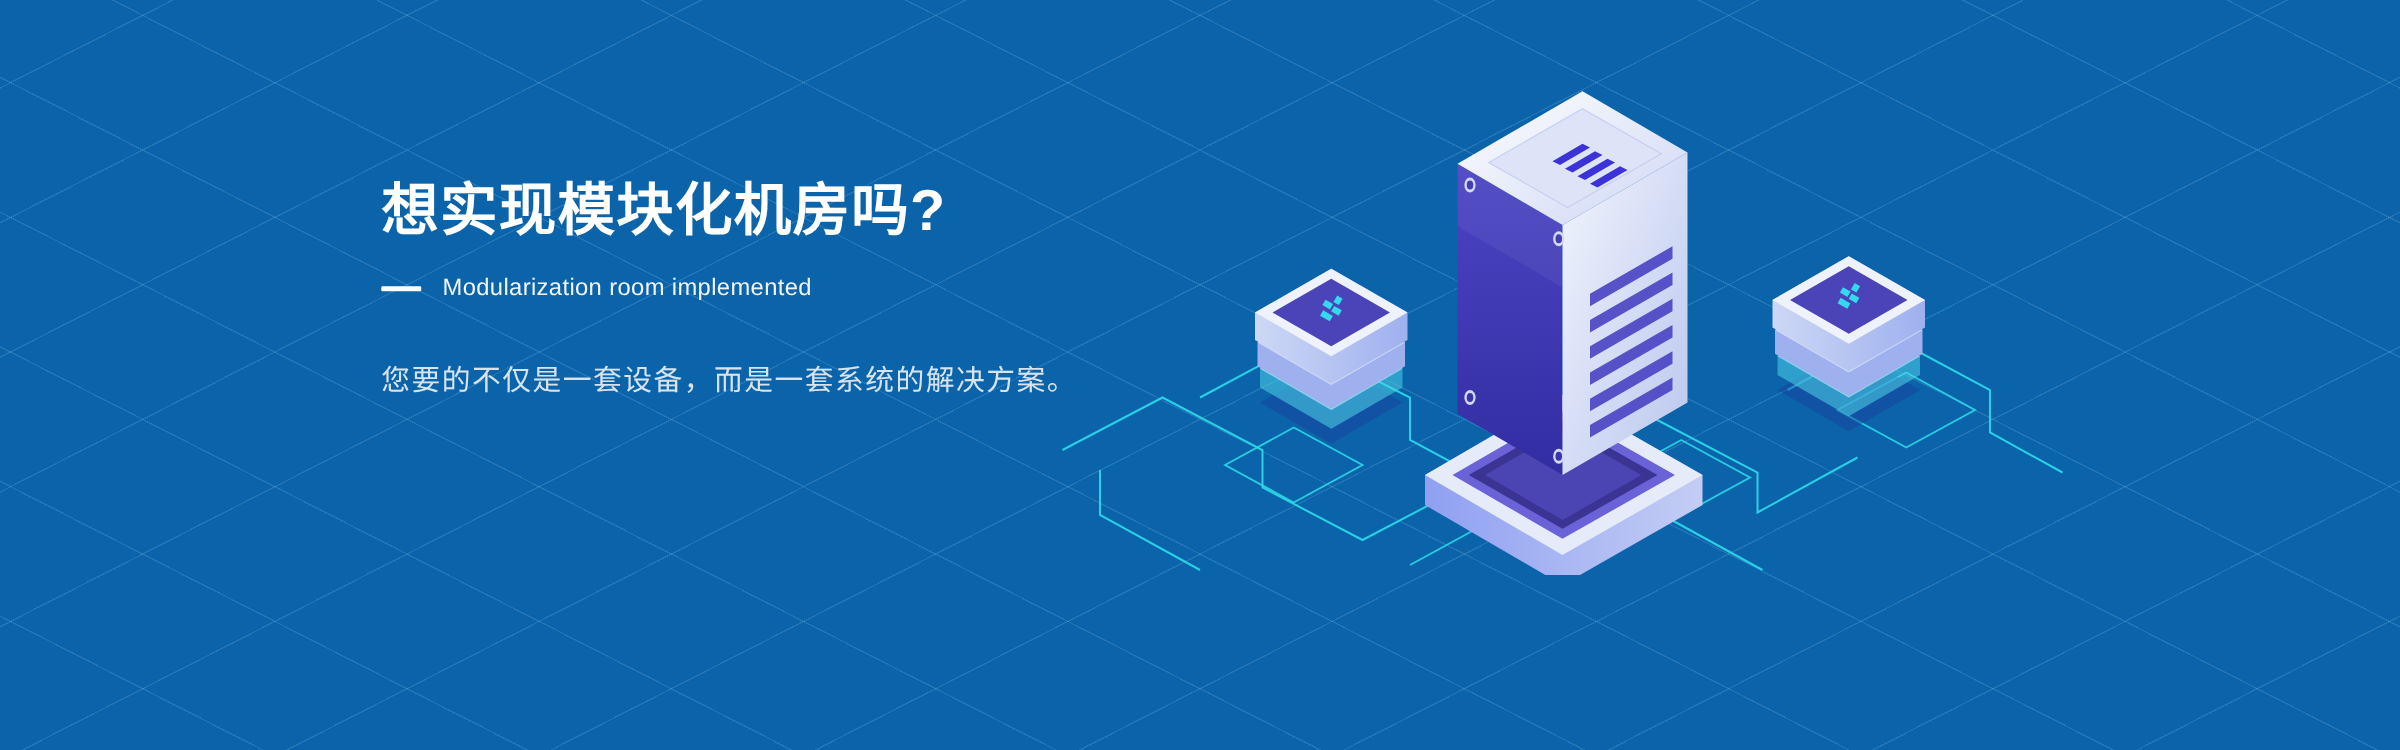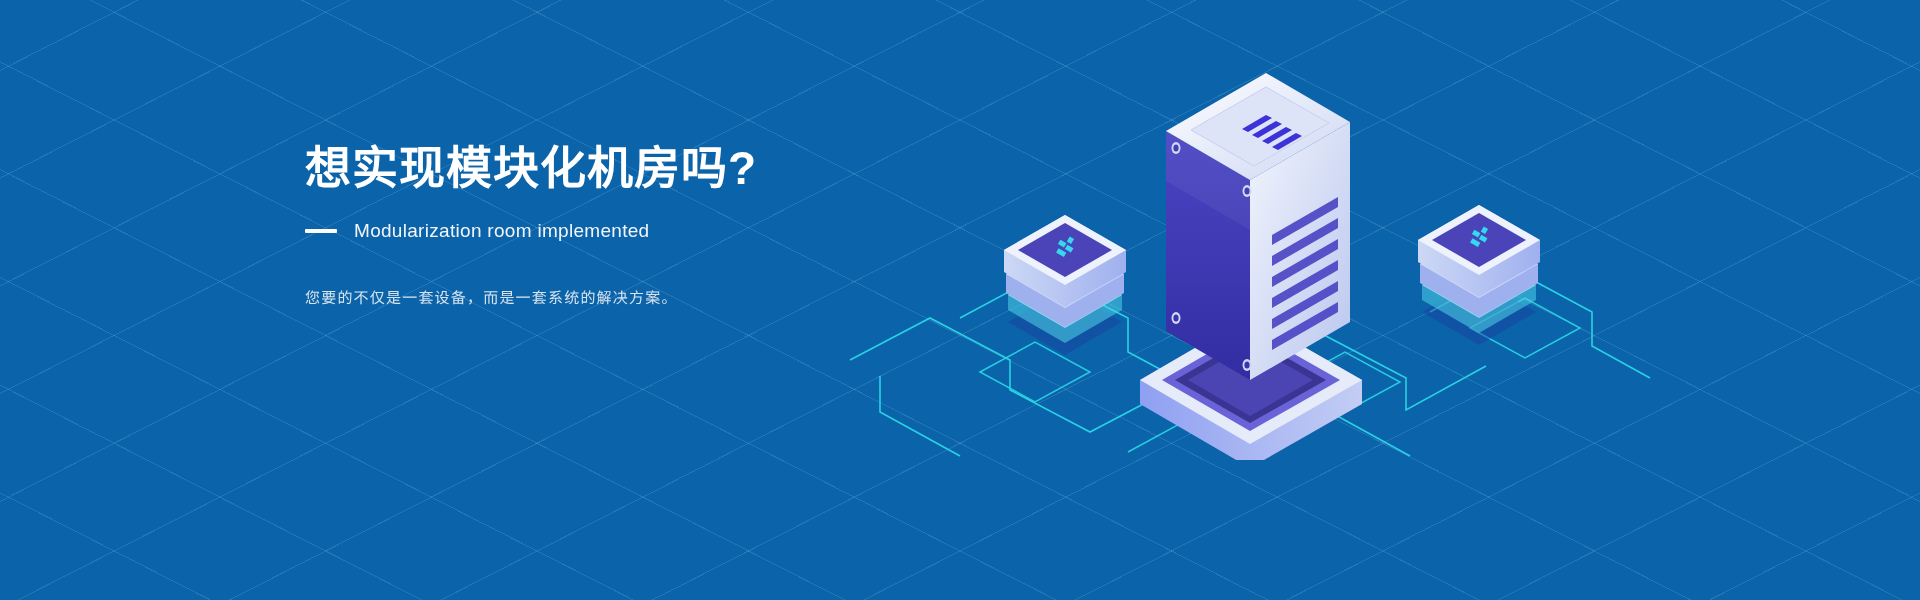--- a/index.html
+++ b/index.html
@@ -73,21 +73,21 @@
     color: #f2f6fa;
     font-size: 19px;
     font-weight: 400;
     letter-spacing: 0.3px;
     white-space: nowrap;
   }
 
   .description {
     margin-top: 44px;
     color: #d7e4ef;
-    font-size: 15px;
+    font-size: 23px;
     letter-spacing: 1.2px;
     line-height: 1.6;
     white-space: nowrap;
   }
 
   
   .illustration {
     position: absolute;
     left: 810px;
     top: 60px;

